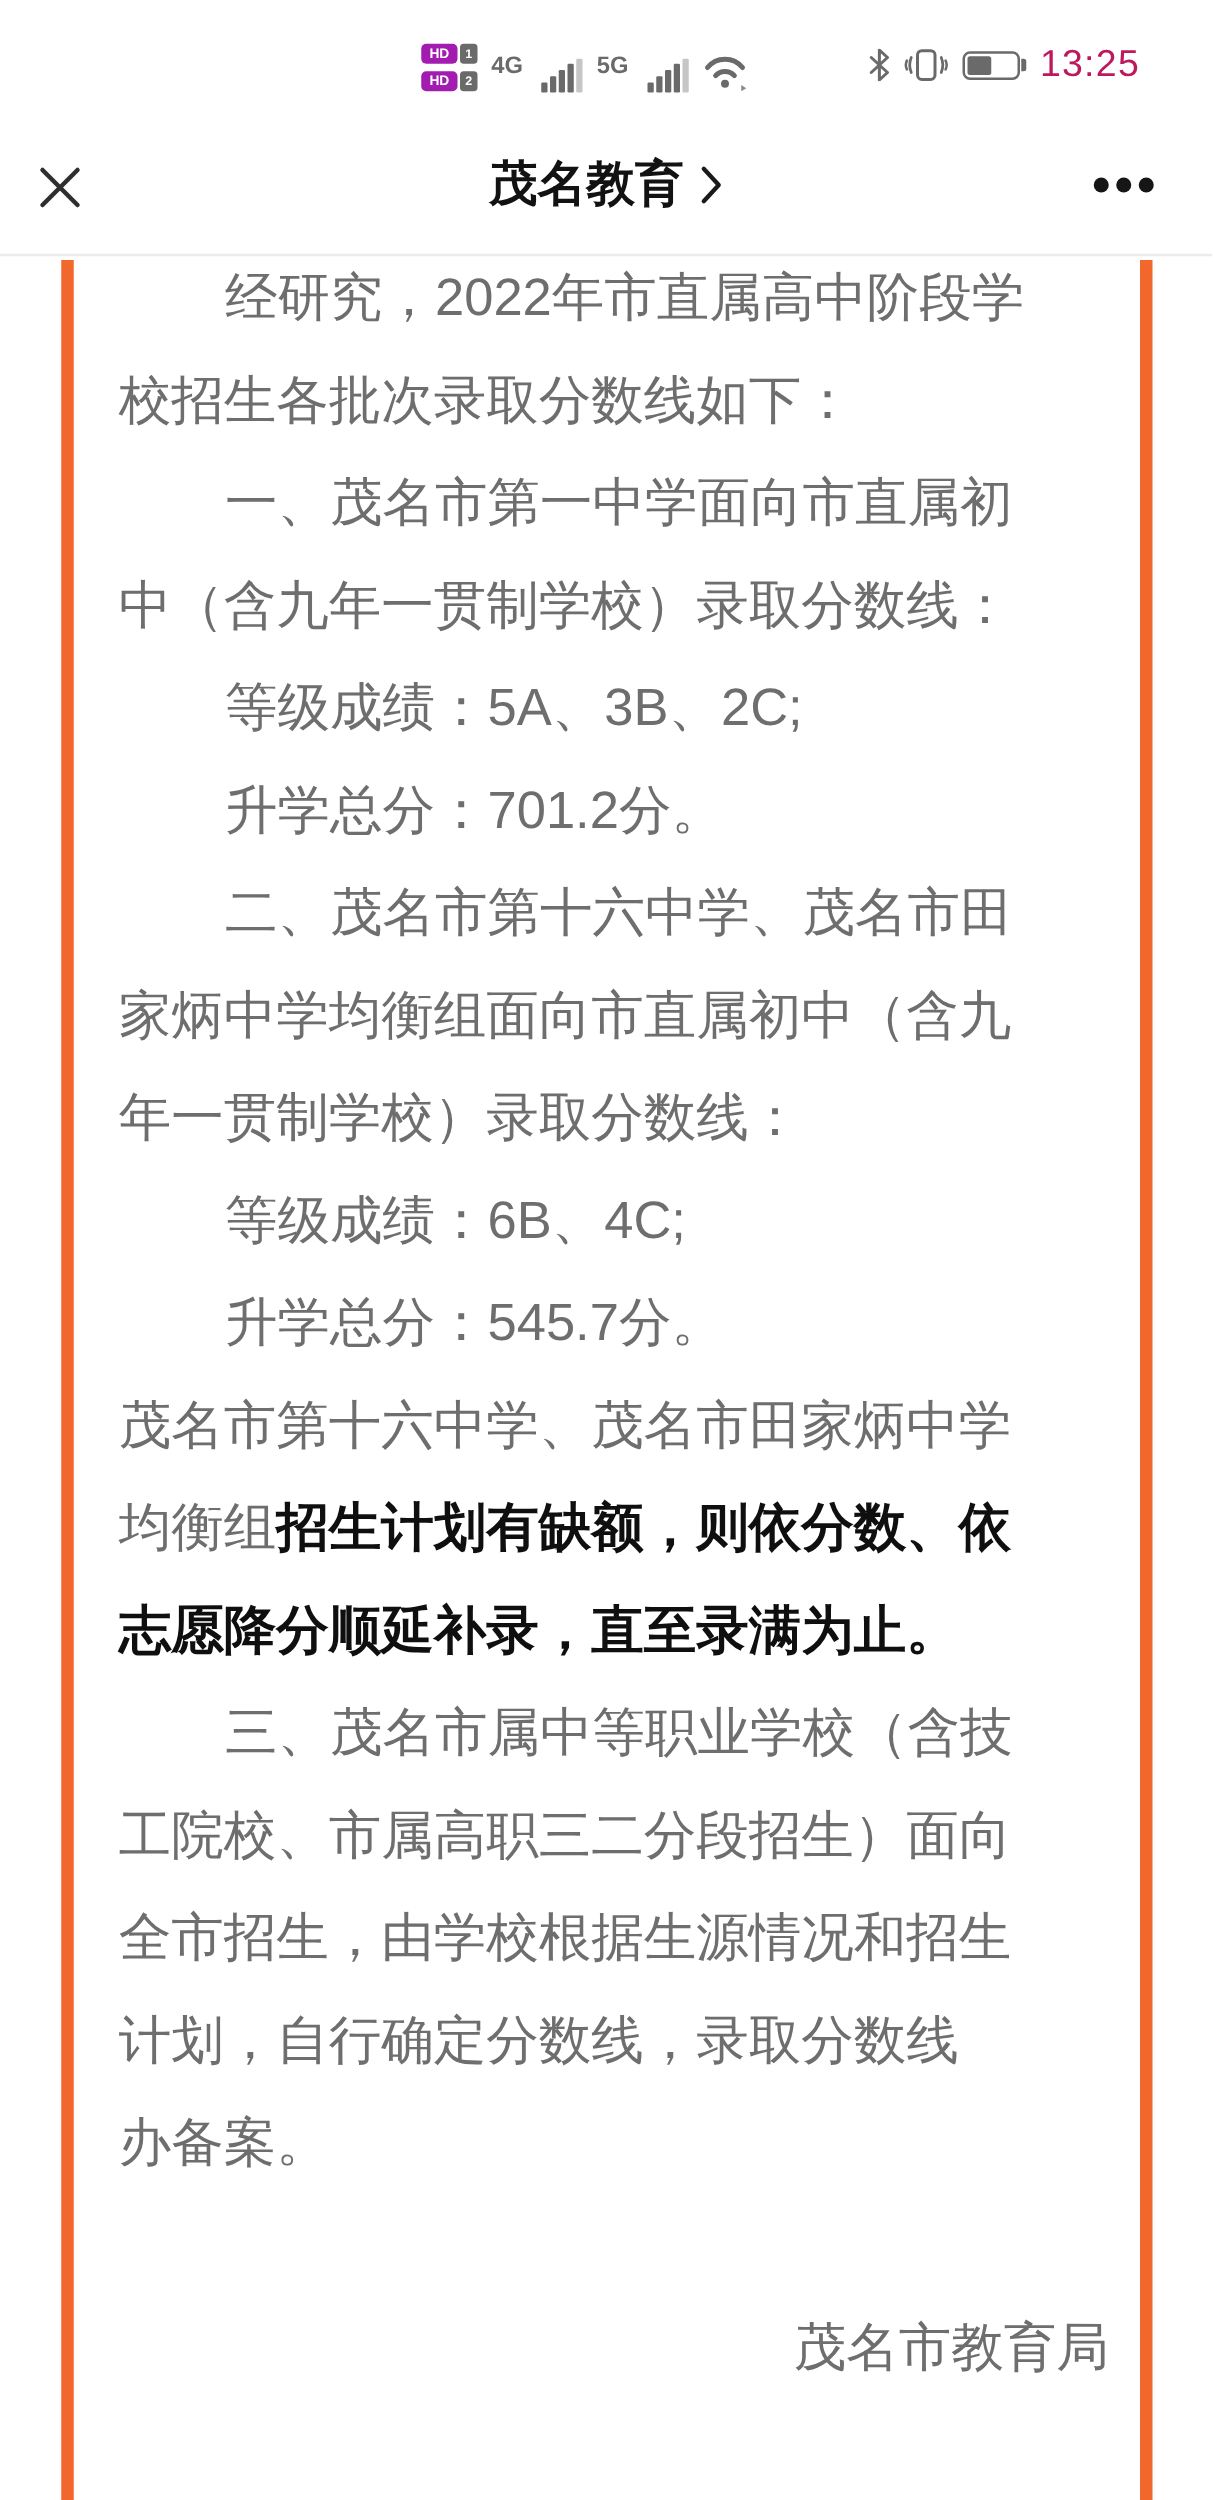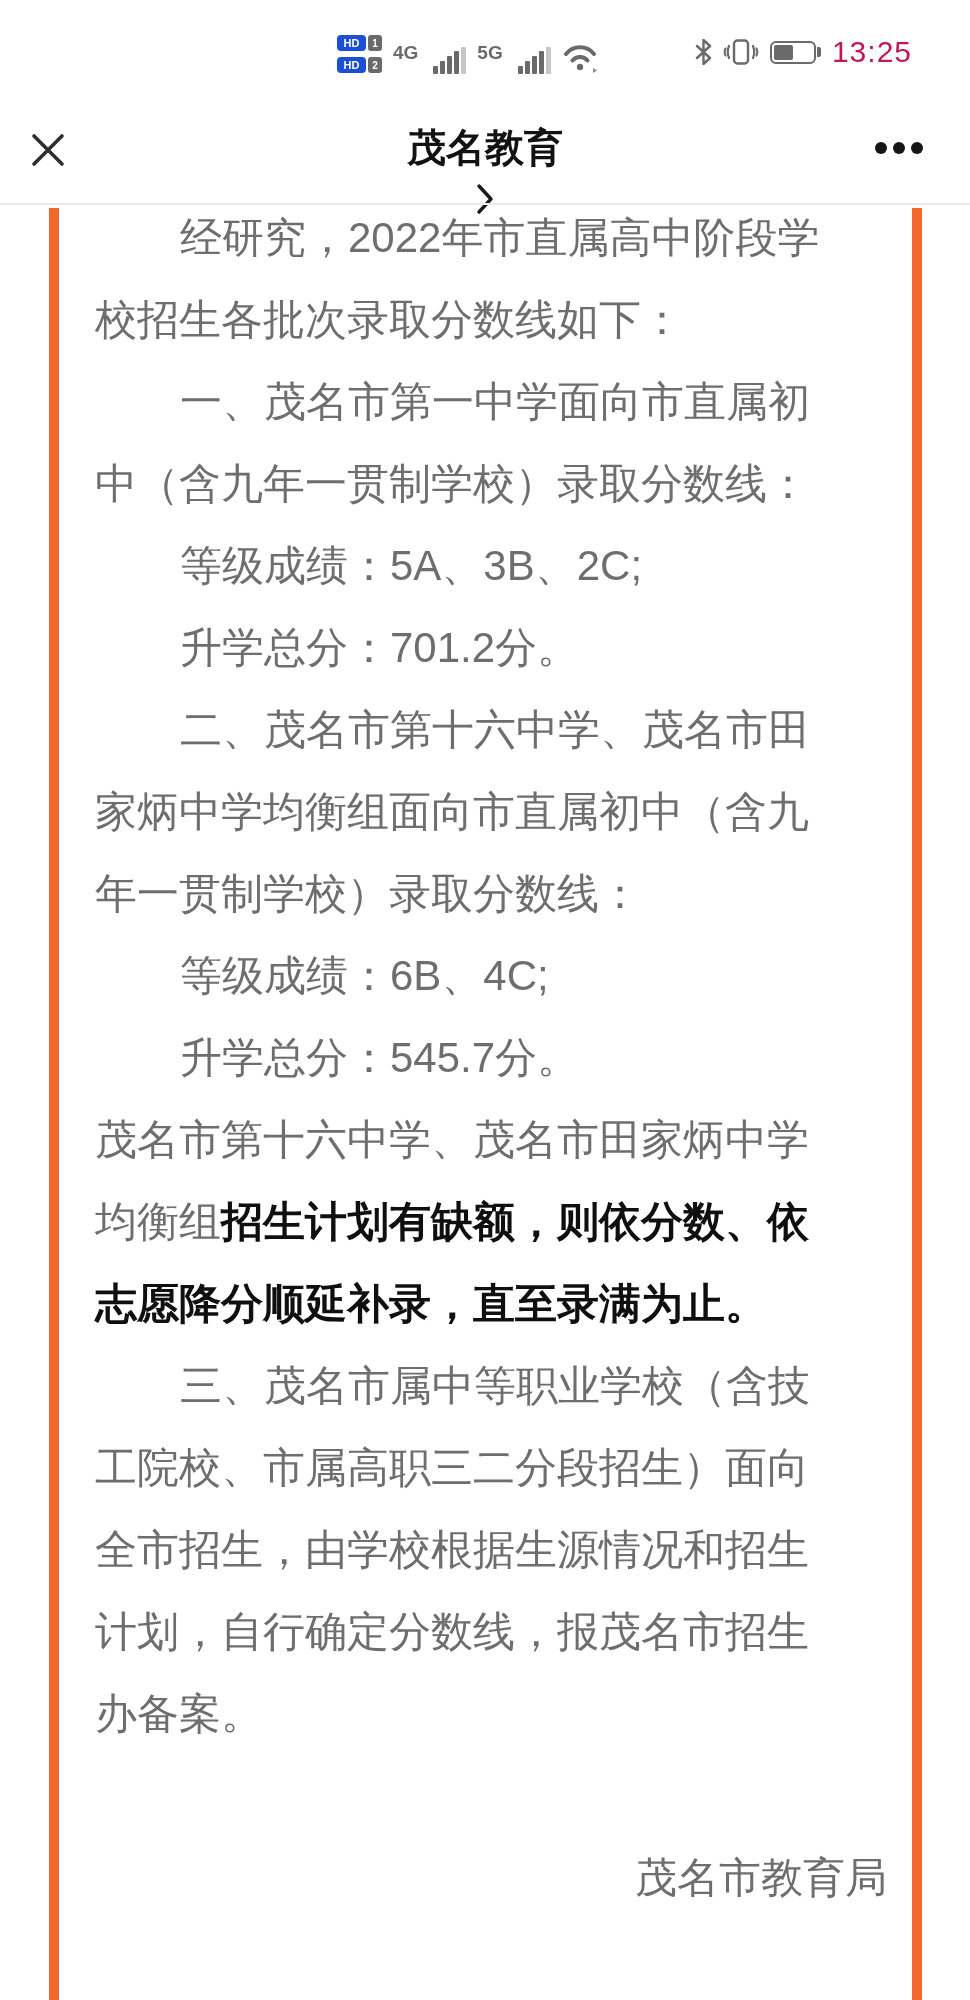--- a/index.html
+++ b/index.html
@@ -7,21 +7,21 @@
     position:relative;width:970px;height:2000px;background:#ffffff;
     font-family:"Liberation Sans","DejaVu Sans",sans-serif;overflow:hidden;
   }
   
   .status-left{
     position:absolute;left:337px;top:30px;height:44px;
     display:flex;align-items:flex-end;gap:11px;
   }
   .hd-stack{display:flex;flex-direction:column;gap:6px;margin-bottom:1px;}
   .hd-badge{display:flex;gap:2px;align-items:center;}
-  .hd-pill{width:29px;height:16px;background:#1d4ed8;border-radius:4px;color:#fff;
+  .hd-pill{width:29px;height:16px;background:#a21caf;border-radius:4px;color:#fff;
     font-size:11px;font-weight:bold;display:flex;align-items:center;justify-content:center;}
   .hd-num{width:14px;height:16px;background:#6a6a6a;border-radius:3px;color:#fff;
     font-size:10px;font-weight:bold;display:flex;align-items:center;justify-content:center;}
   .net-group{display:flex;align-items:flex-end;gap:14px;}
   .net-label{font-size:19px;font-weight:bold;color:#6a6a6a;line-height:1;
     margin-bottom:12px;margin-right:1px;}
   .sig-bars{display:flex;align-items:flex-end;gap:2px;}
   .sig-bars i{display:block;width:5px;background:#6a6a6a;border-radius:1px;}
   .sig-bars i.b1{height:8px}.sig-bars i.b2{height:13px}.sig-bars i.b3{height:18px}
   .sig-bars i.b4{height:23px}.sig-bars i.b5{height:27px;background:#c6c6c6;}
@@ -32,21 +32,21 @@
   .battery{position:relative;width:46px;height:23px;border:2.5px solid #6a6a6a;
     border-radius:6px;box-sizing:border-box;display:flex;align-items:center;padding:2px;}
   .battery-fill{height:100%;background:#6a6a6a;border-radius:2px;}
   .battery-tip{width:3.5px;height:10px;background:#6a6a6a;border-radius:0 2px 2px 0;margin-left:1px;}
   .status-time{font-size:30px;color:#be185d;letter-spacing:1px;}
   
   .nav-close{position:absolute;left:29px;top:131px;width:38px;height:38px;cursor:pointer;}
   .nav-title{
     position:absolute;left:0;top:126px;width:100%;text-align:center;
     font-size:39px;font-weight:bold;color:#121212;line-height:44px;
-    display:flex;align-items:center;justify-content:center;gap:12px;flex-direction:column;
+    display:flex;align-items:center;justify-content:center;gap:12px;
   }
   .nav-more{position:absolute;right:47px;top:142px;display:flex;gap:6px;align-items:center;cursor:pointer;}
   .nav-more i{display:block;width:12px;height:12px;border-radius:50%;background:#161616;}
   .nav-divider{position:absolute;left:0;top:203px;width:100%;height:2px;background:#ececec;}
   
   .quote-bar{position:absolute;top:208px;width:10px;height:1792px;}
   .quote-bar.left{left:49px;}
   .quote-bar.right{left:912px;}
   
   #article{position:absolute;left:95px;top:197px;width:792px;}
@@ -151,19 +151,19 @@
       <div class="line"><span class="seg-gray">家炳中学均衡组面向市直属初中（含九</span></div>
       <div class="line"><span class="seg-gray">年一贯制学校）录取分数线：</span></div>
       <div class="line indent"><span class="seg-gray">等级成绩：6B、4C;</span></div>
       <div class="line indent"><span class="seg-gray">升学总分：545.7分。</span></div>
       <div class="line"><span class="seg-gray">茂名市第十六中学、茂名市田家炳中学</span></div>
       <div class="line"><span class="seg-gray">均衡组</span><span class="seg-black">招生计划有缺额，则依分数、依</span></div>
       <div class="line"><span class="seg-black">志愿降分顺延补录，直至录满为止。</span></div>
       <div class="line indent"><span class="seg-gray">三、茂名市属中等职业学校（含技</span></div>
       <div class="line"><span class="seg-gray">工院校、市属高职三二分段招生）面向</span></div>
       <div class="line"><span class="seg-gray">全市招生，由学校根据生源情况和招生</span></div>
-      <div class="line"><span class="seg-gray">计划，自行确定分数线，报茂名市招生</span></div>
+      <div class="line"><span class="seg-gray">计划，自行确定分数线，录取分数线</span></div>
       <div class="line"><span class="seg-gray">办备案。</span></div>
       <div class="line"></div>
       <div class="line right"><span class="seg-gray">茂名市教育局</span></div>
     </div>
 
 </div>
 
 </body></html>

